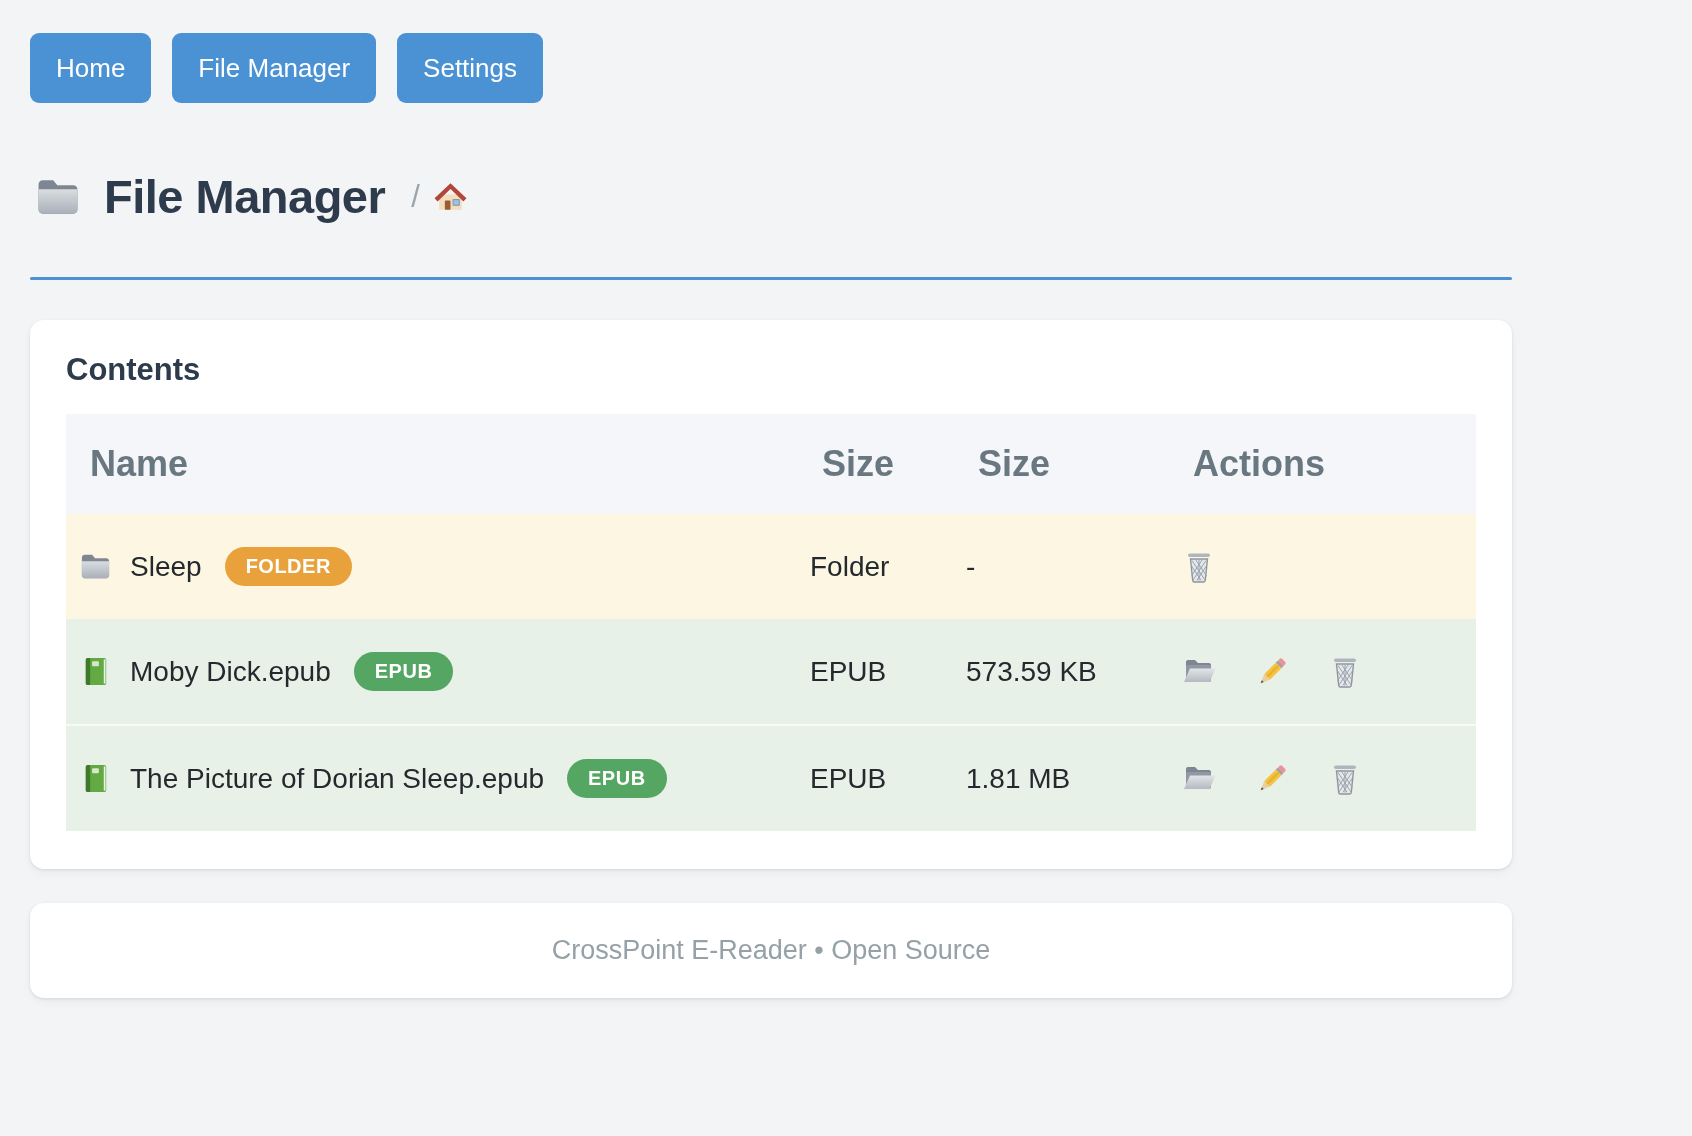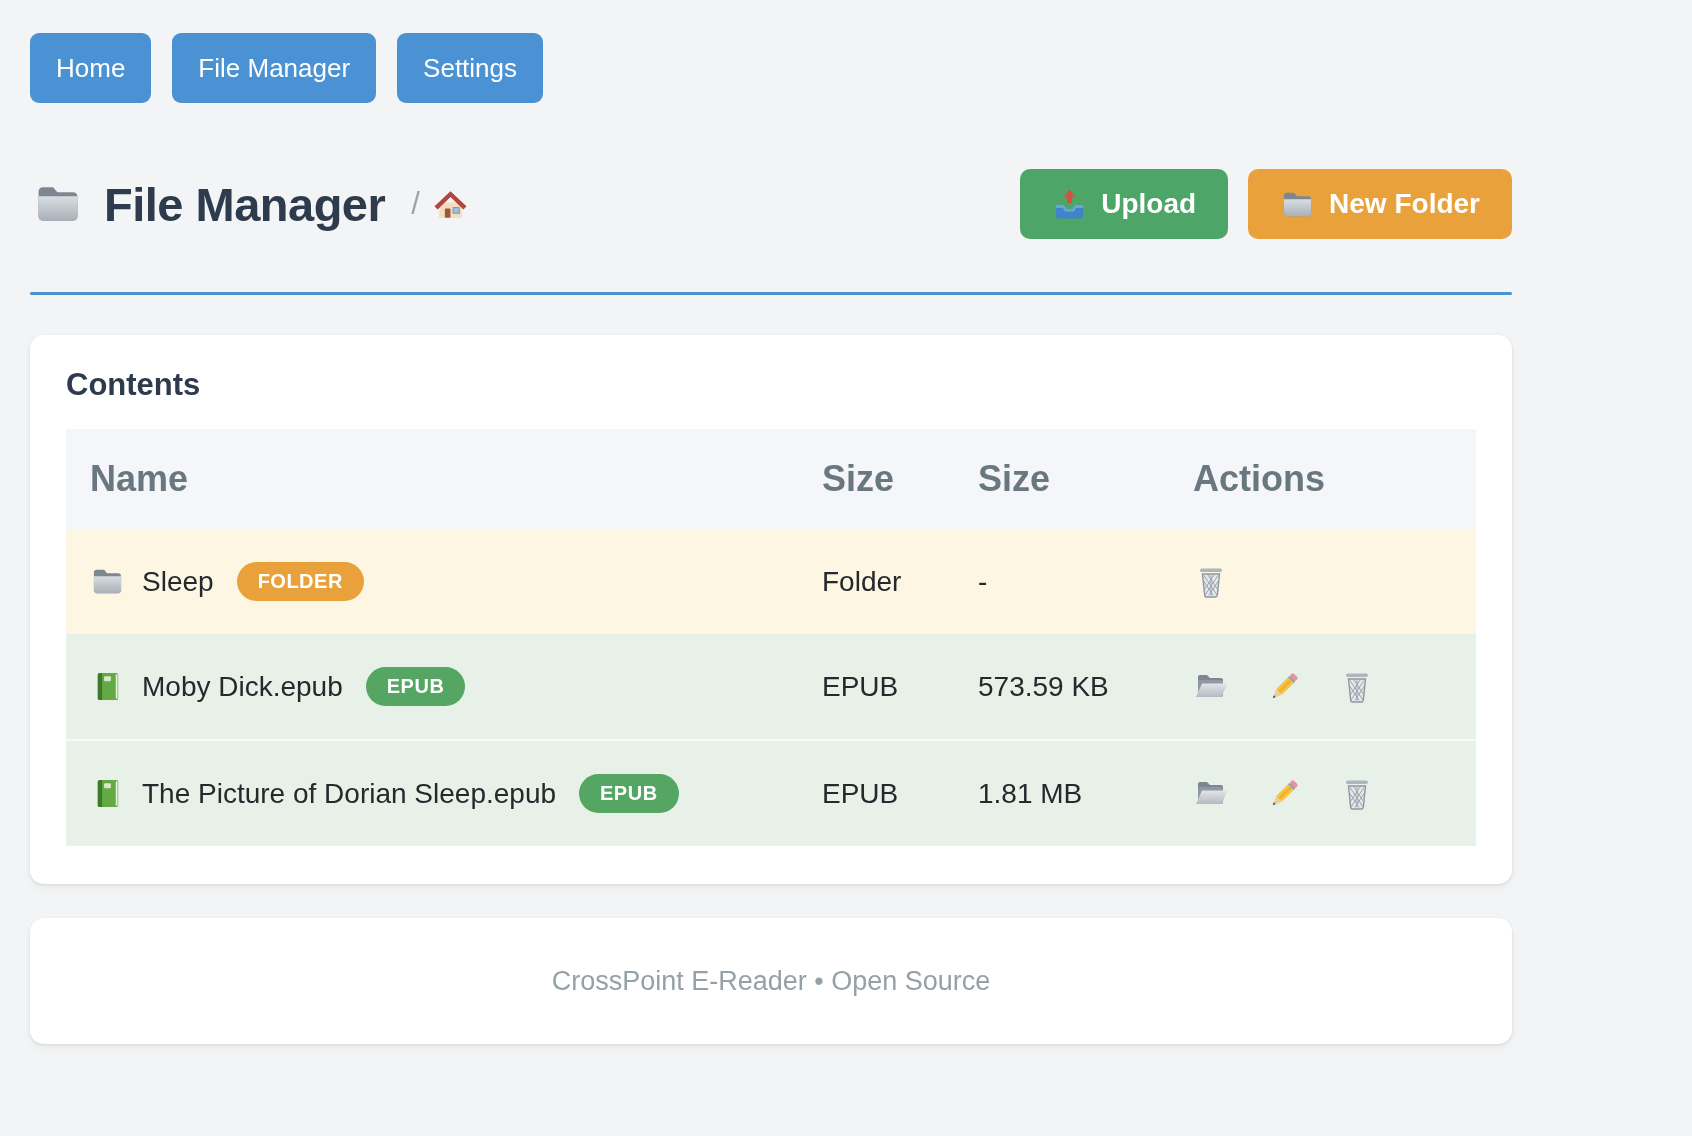--- a/index.html
+++ b/index.html
@@ -46,40 +46,40 @@
   .card-head h2 { font-size: 31px; font-weight: 700; color: #2d3b4d; }
   .summary { font-size: 26px; color: #7f8c92; }
 
   
   table { width: 100%; margin-top: 26px; border-collapse: collapse; }
   thead tr { background: #f4f6f9; }
   th {
     text-align: left; font-size: 36px; font-weight: 700; color: #697780;
     padding: 29px 24px;
   }
-  td { font-size: 28px; padding: 33px 24px; vertical-align: middle; margin-left: 33px; }
+  td { font-size: 28px; padding: 33px 12px; vertical-align: middle; margin-left: 33px; }
   col.c-type { width: 156px; } col.c-size { width: 215px; } col.c-actions { width: 307px; }
   tr.row-folder { background: #fdf6e3; }
   tr.row-epub   { background: #e8f1e8; }
   tr.row-epub + tr.row-epub td { border-top: 2px solid rgba(255,255,255,.65); }
 
   .name-cell { display: flex; align-items: center; gap: 17px; }
   .fname { color: #24292e; text-decoration: none; }
   .badge {
     display: inline-block; color: #fff; font-weight: 700; font-size: 20px;
     letter-spacing: .5px; padding: 8px 21px; border-radius: 999px; margin-left: 6px;
   }
   .badge-orange { background: #e9a23b; }
   .badge-green  { background: #55a663; }
 
   .actions-cell { display: flex; align-items: center; gap: 37px; }
   .icon-btn { background: none; border: none; cursor: pointer; padding: 0; display: inline-flex; }
 
   
-  .footer-card { height: 126px; display: flex; align-items: center; justify-content: center; margin-top: 34px; }
+  .footer-card { height: 95px; display: flex; align-items: center; justify-content: center; margin-top: 34px; }
   .footer-card div { font-size: 27px; color: #95a1a6; }
 
   
   .ic    { width: 35px; height: 35px; display: block; }
   .ic-lg { width: 56px; height: 50px; display: block; }
   .ic-md { width: 37px; height: 37px; display: block; }
   .ic-btn{ width: 36px; height: 36px; display: block; }
   .defs  { position: absolute; width: 0; height: 0; overflow: hidden; }
 </style>
 </head>
@@ -157,38 +157,20 @@
       <h1>File Manager</h1>
       <span class="crumb-sep">/</span>
       <a class="crumb-home">
         <span>
             <svg class="ic-md">
               <use href="#i-house"></use>
             </svg>
           </span>
       </a>
     </div>
-    <div class="header-actions">
-      <button class="btn btn-green">
-        <span>
-            <svg class="ic">
-              <use href="#i-upload-tray"></use>
-            </svg>
-          </span>
-        <span>Upload</span>
-      </button>
-      <button class="btn btn-orange">
-        <span>
-            <svg class="ic">
-              <use href="#i-folder"></use>
-            </svg>
-          </span>
-        <span>New Folder</span>
-      </button>
-    </div>
   </header>
 
   <div class="rule"></div>
 
   <section class="card contents-card">
     <div class="card-head">
       <h2>Contents</h2>
     </div>
 
     <table>

